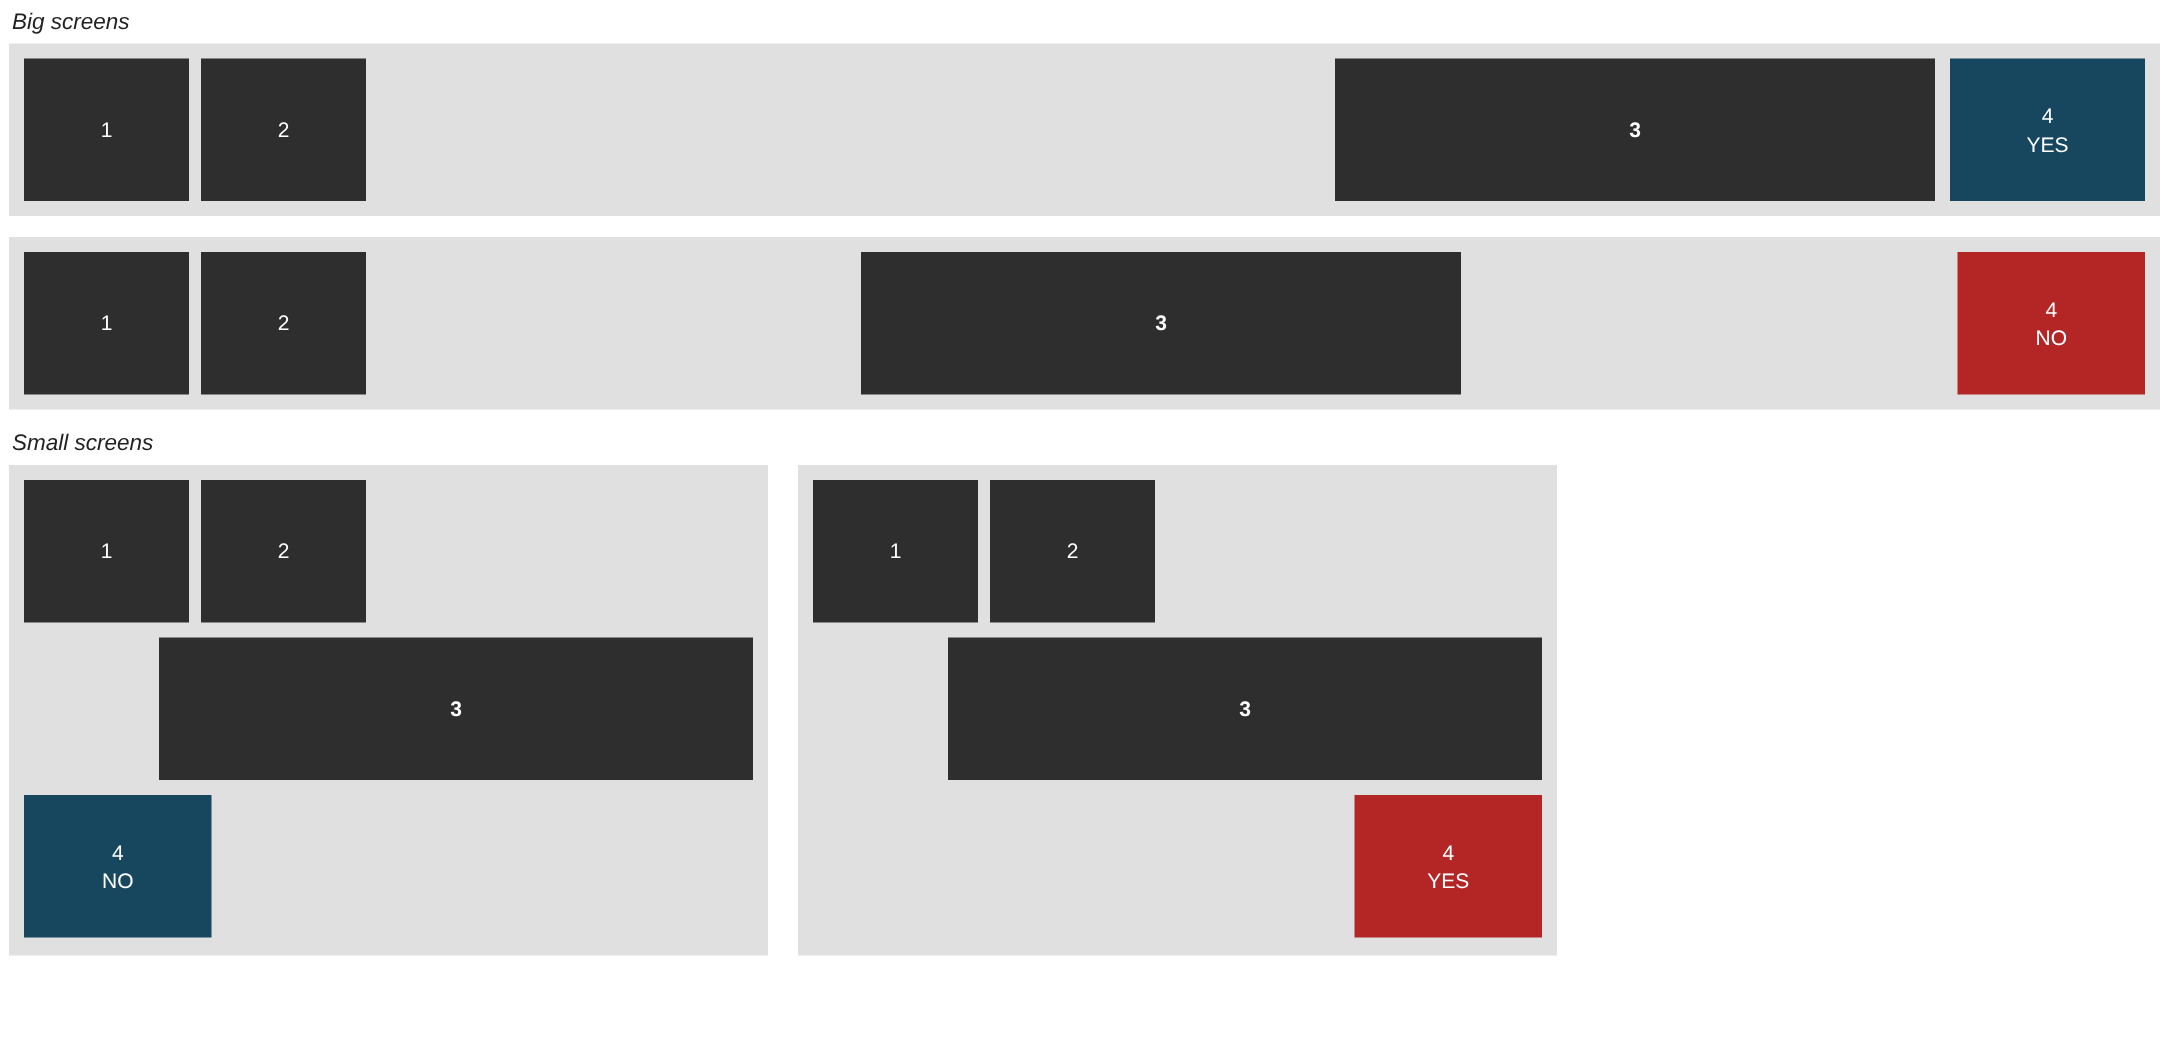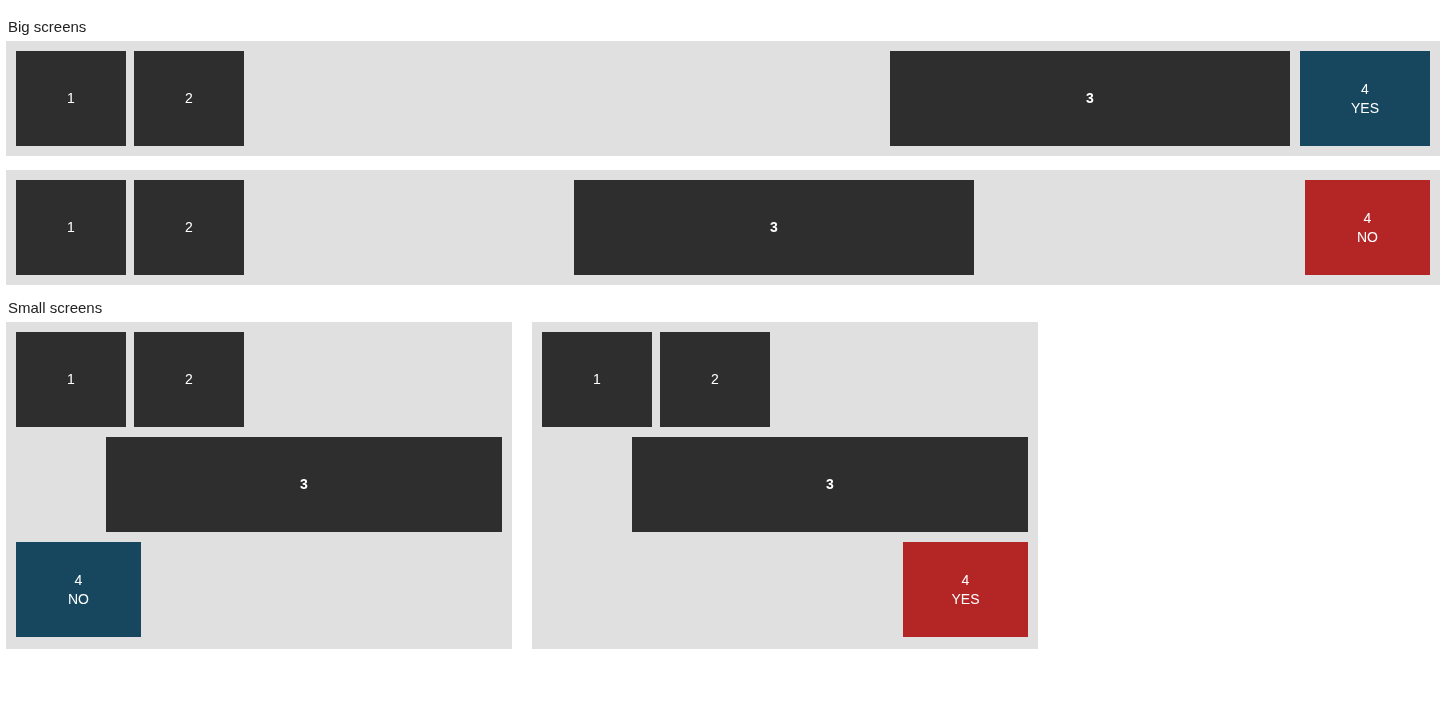--- a/index.html
+++ b/index.html
@@ -6,21 +6,22 @@
   body {
     margin: 0;
     padding: 6px;
     font-family: "Segoe UI", Arial, sans-serif;
     font-size: 15px;
     color: #222;
     background: #fff;
     width: 1446px;
   }
   .section-label {
-    margin: 12px 0 6px 2px;
+    margin: 0 0 6px 2px;
+    font-style: italic;
   }
   .panel {
     background: #e0e0e0;
     padding: 10px;
     margin-bottom: 14px;
   }
   .row {
     display: flex;
     align-items: flex-start;
     flex-wrap: wrap;

